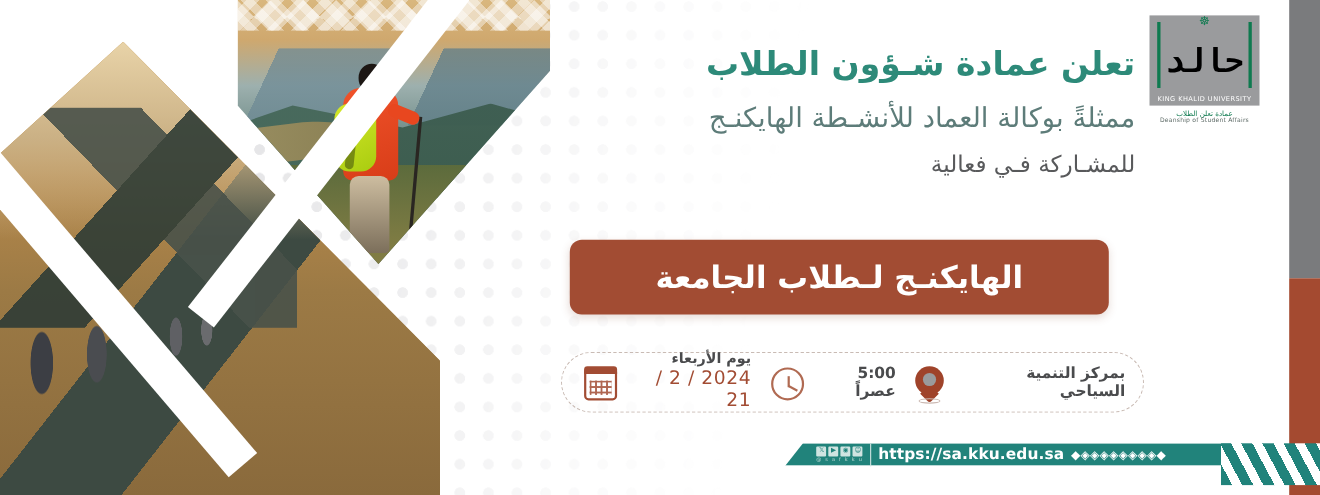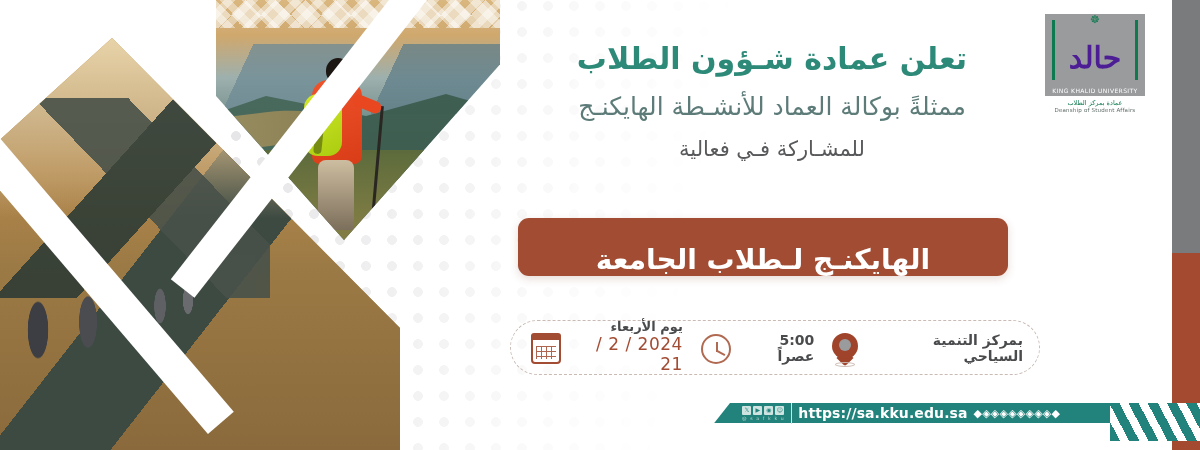--- a/index.html
+++ b/index.html
@@ -132,47 +132,47 @@
   .logo { position:absolute; right:46px; top:14px; width:118px; height:118px; text-align:center; }
   .logo-mark{
     width:100px; height:82px; margin:0 auto; background:#9a9b9d;
     display:flex; align-items:center; justify-content:center; position:relative;
   }
   .logo-mark::before{
     content:""; position:absolute; left:7px; top:6px; right:7px; bottom:16px;
     border-left:3px solid #0e7a4f; border-right:3px solid #0e7a4f;
   }
   .logo-glyph{
-    font-size:30px; color:#4c1d95; font-weight:bold; line-height:1;
-    letter-spacing:-2px; margin-top:6px; font-family:Liberation Sans, sans-serif;
+    font-size:30px; color:#000000; font-weight:bold; line-height:1;
+    letter-spacing:-2px; margin-top:6px; font-family:Liberation Mono, monospace;
   }
   .logo-en{ font-size:6px; color:#ffffff; letter-spacing:.4px; position:absolute; bottom:2px; left:0; right:0; }
   .logo-ar2{ font-size:6.5px; color:#0e7a4f; margin-top:3px; letter-spacing:.2px; }
   .logo-en2{ font-size:5.5px; color:#5d6a66; letter-spacing:.2px; }
   .logo-crown{ position:absolute; left:0; right:0; top:-1px; font-size:11px; color:#0e7a4f; }
 
   
   .copy {
-    position:absolute; right:148px; top:42px; width:560px;
-    text-align:center; direction:rtl;
+    position:absolute; right:168px; top:42px; width:560px;
+    direction:rtl;
   }
   .h1 {
     font-size:30px; font-weight:bold; color:#2d8a79; letter-spacing:0px; line-height:1.15;
   }
   .h2 {
     font-size:25px; color:#5d7c79; margin-top:16px; line-height:1.15;
   }
   .h3 {
     font-size:21px; color:#58595b; margin-top:16px; line-height:1.15;
   }
 
   
   .pill {
-    position:absolute; left:518px; top:218px; width:490px; height:58px;
-    background:#a24c33; border-radius:11px; display:flex; align-items:flex-end;
+    position:absolute; left:518px; top:218px; width:490px; height:68px;
+    background:#a24c33; border-radius:11px; display:flex; align-items:center;
     justify-content:center; box-shadow:0 3px 8px rgba(120,60,40,.18);
   }
   .pill span{
     color:#ffffff; font-size:28px; font-weight:bold; direction:rtl; letter-spacing:0px;
   }
 
   
   .info {
     position:absolute; left:510px; top:320px; width:530px; height:55px;
     border:1.6px dashed #c9bbb4; border-radius:28px;
@@ -266,21 +266,21 @@
 
   <div class="edge-gray"></div>
   <div class="edge-rust"></div>
 
   <div class="logo">
     <div class="logo-mark">
       <div class="logo-crown">☸</div>
       <div class="logo-glyph">حالد</div>
       <div class="logo-en">KING KHALID UNIVERSITY</div>
     </div>
-    <div class="logo-ar2">عمادة بمركز الطلاب</div>
+    <div class="logo-ar2">عمادة تعلن الطلاب</div>
     <div class="logo-en2">Deanship of Student Affairs</div>
   </div>
 
   <div class="copy">
     <div class="h1">تعلن عمادة شـؤون الطلاب</div>
     <div class="h2">ممثلةً بوكالة العماد للأنشـطة الهايكنـج</div>
     <div class="h3">للمشـاركة فـي فعالية</div>
   </div>
 
   <div class="pill">

